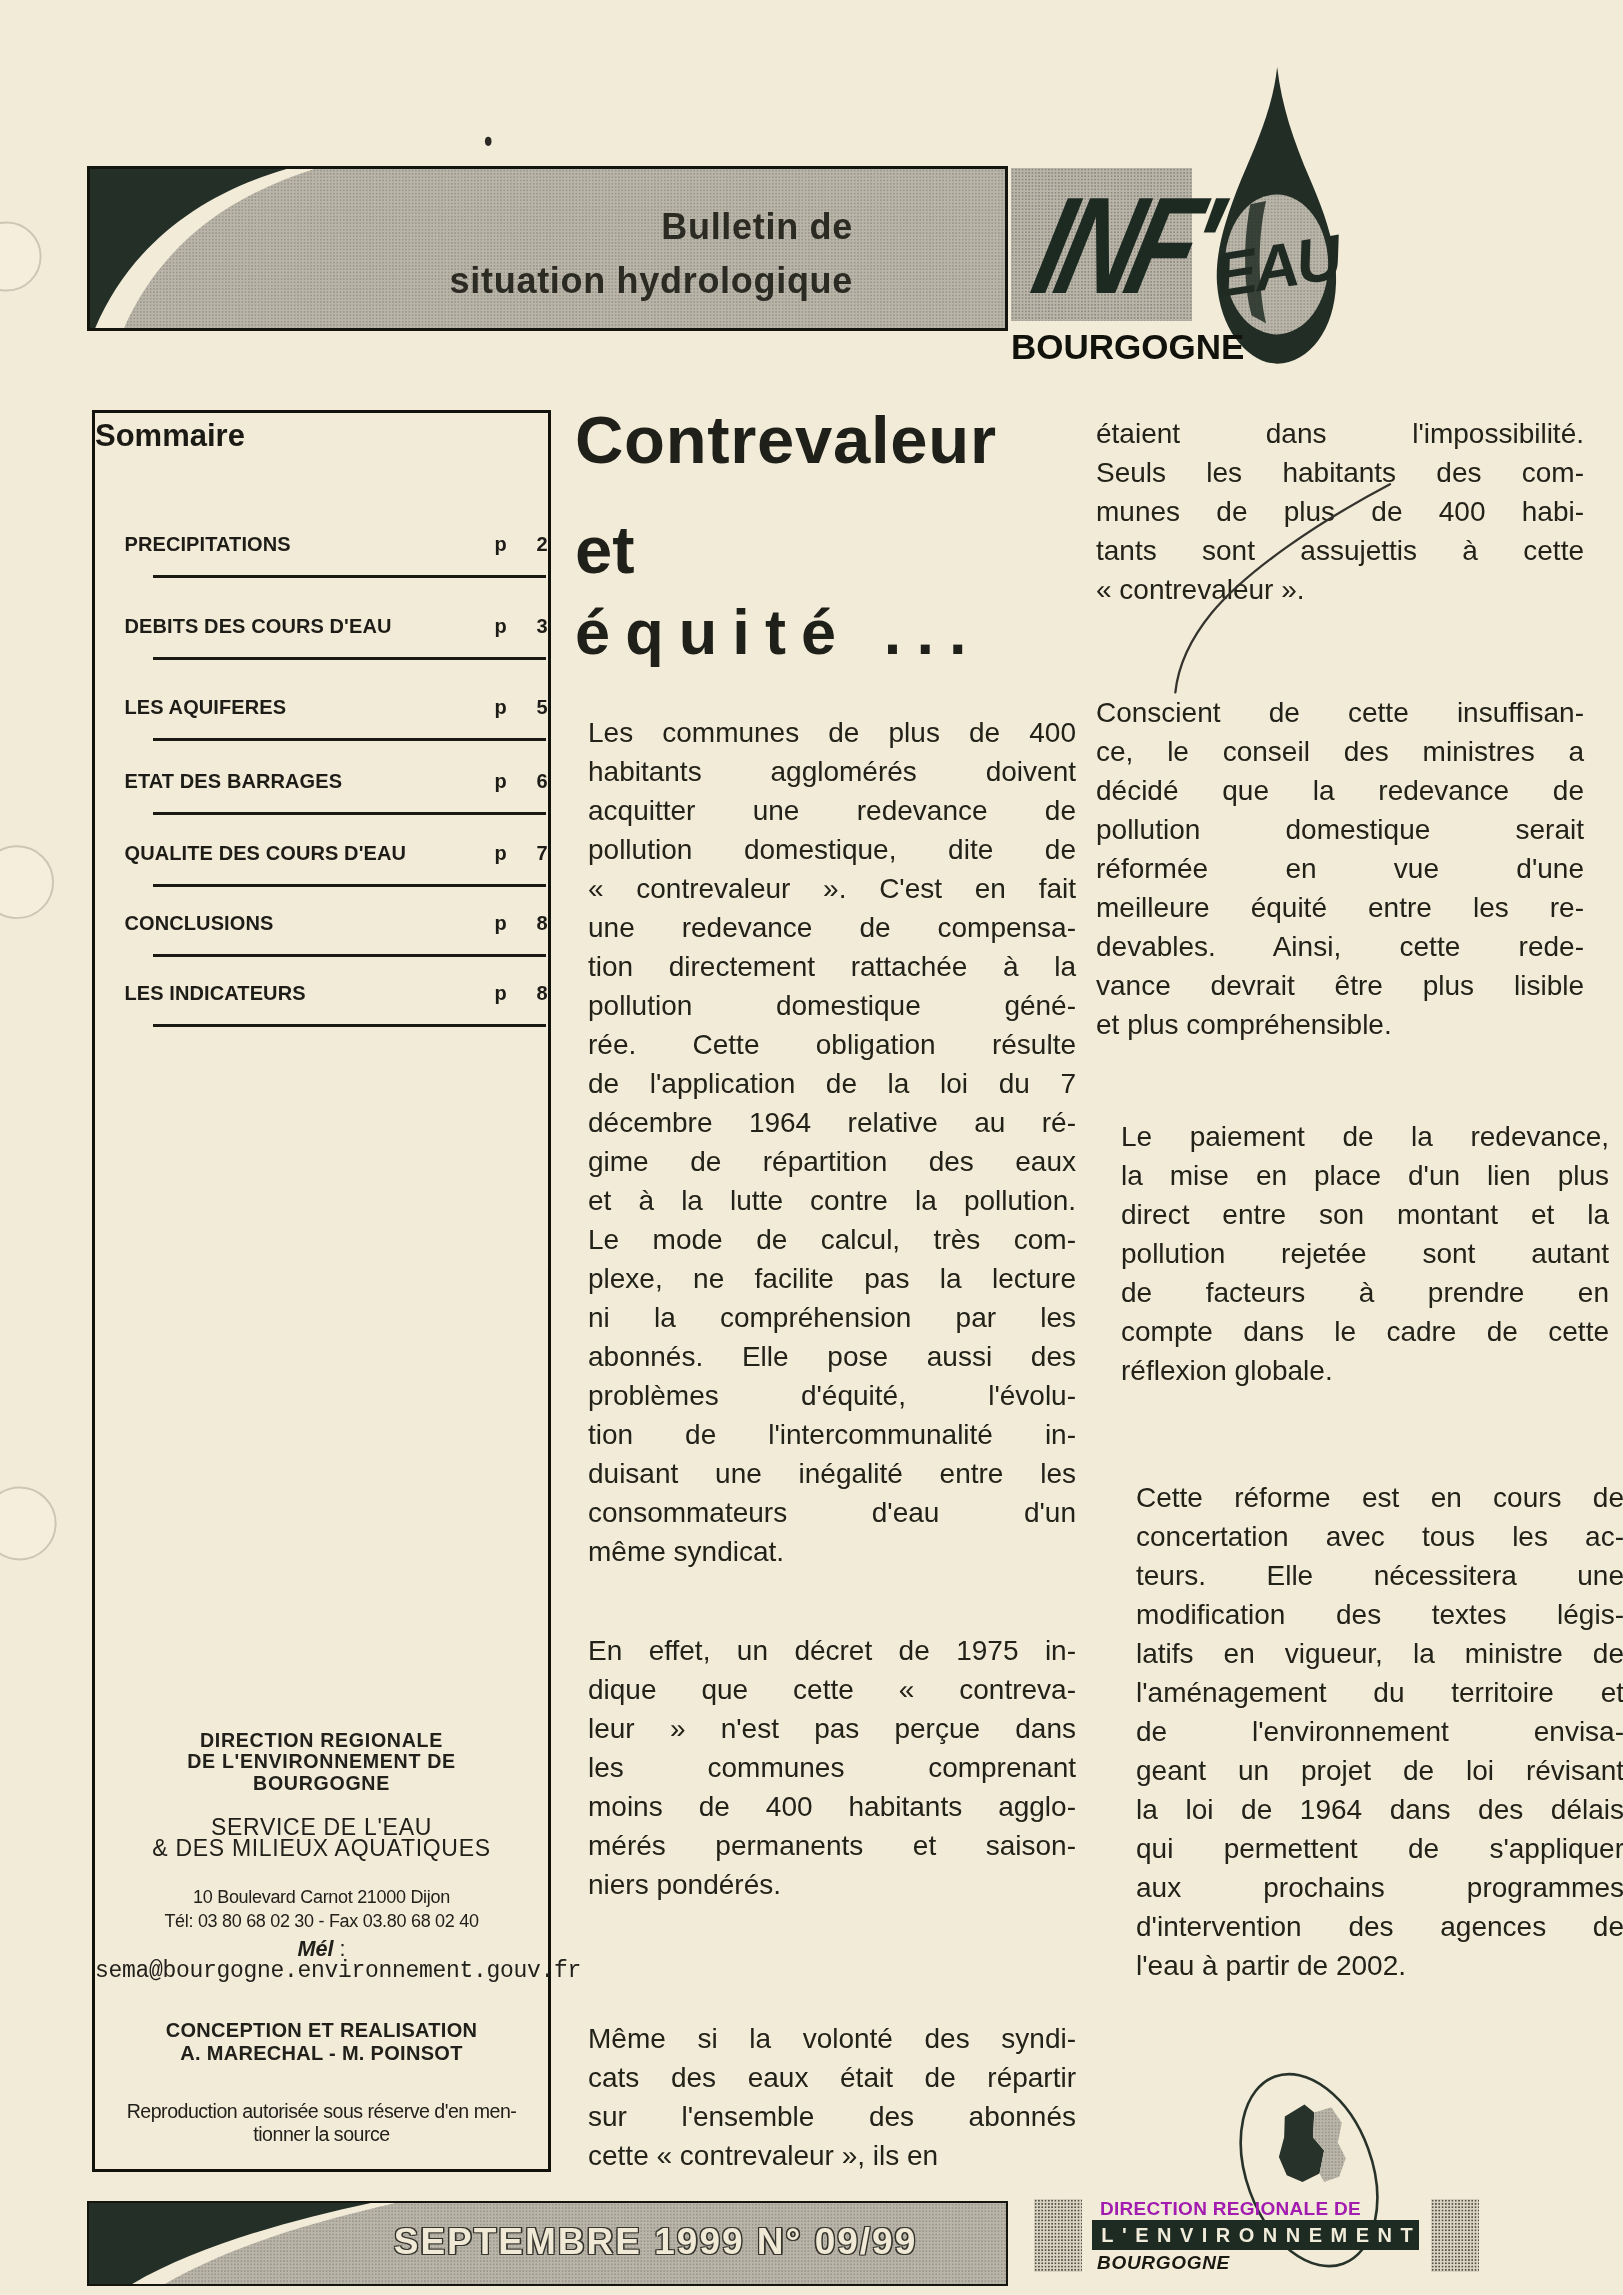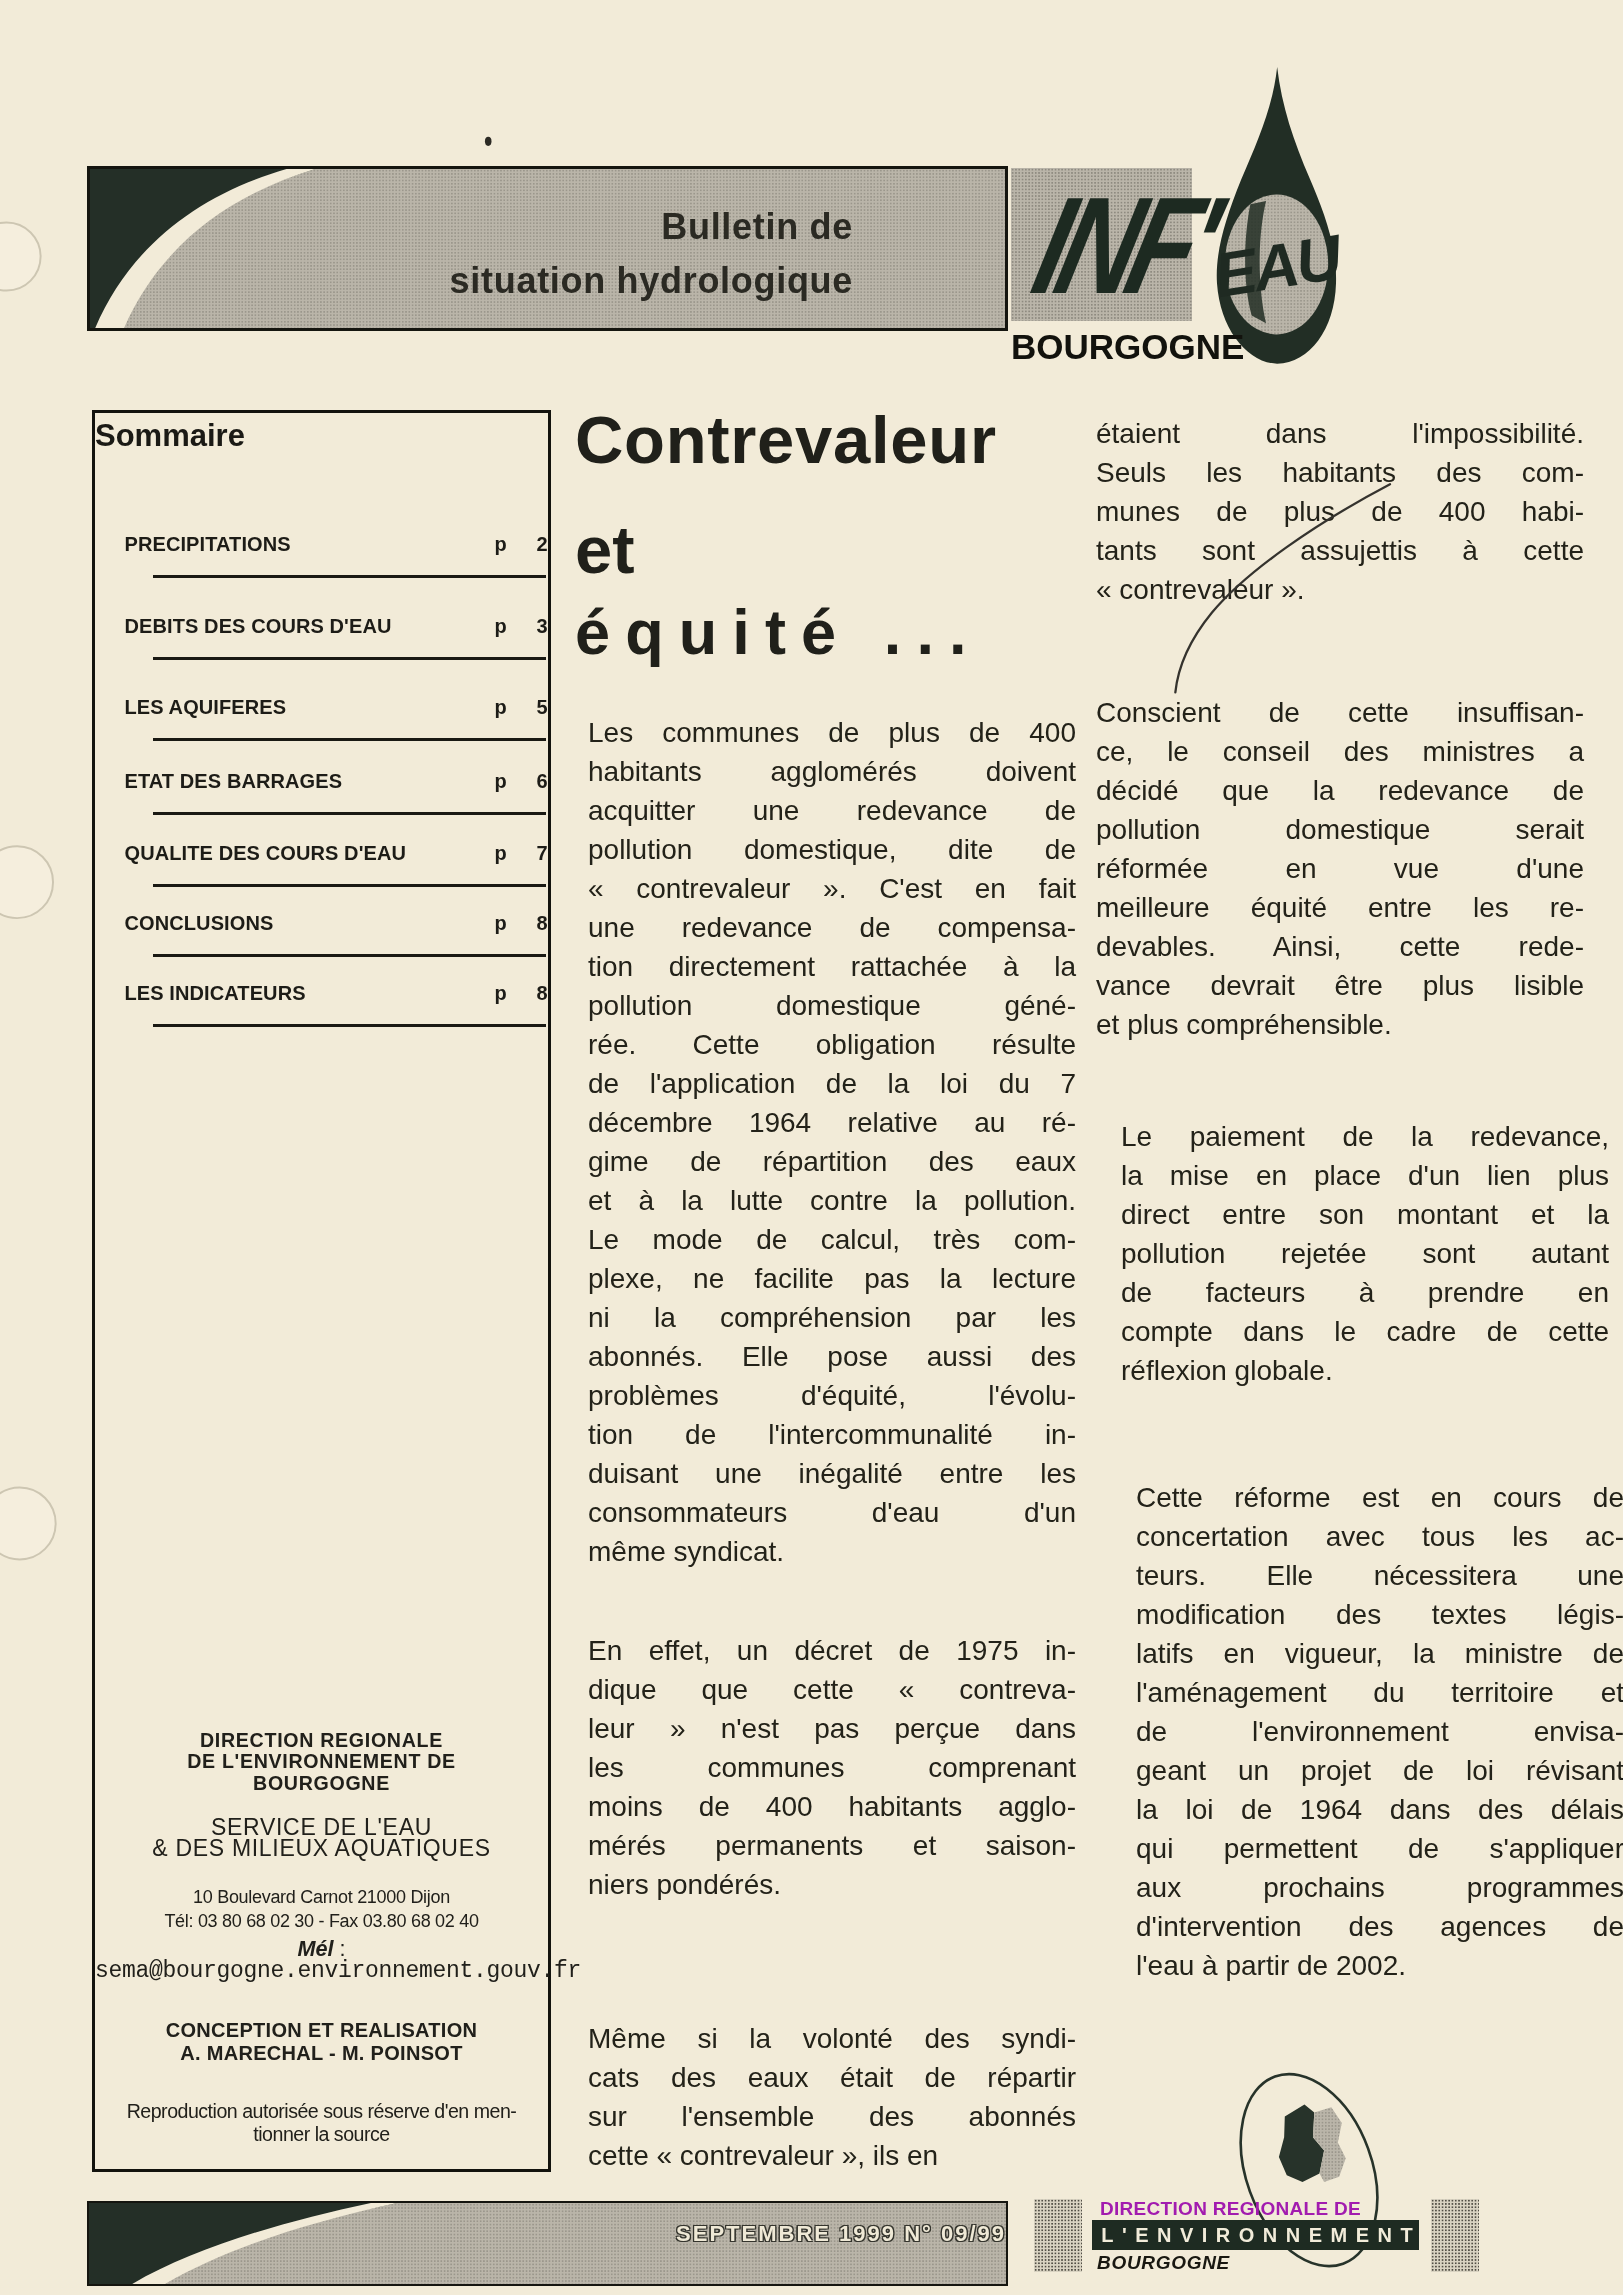--- a/index.html
+++ b/index.html
@@ -44,22 +44,22 @@
   .t2{top:511px;font-size:67px;}
   .t3{top:596px;font-size:63px;letter-spacing:.24em;}
   .col{position:absolute;top:0;width:488px;}
   .col1{left:573px;} .col2{left:1081px;}
   .para{position:absolute;left:15px;width:100%;}
   .pline{font-size:28px;line-height:39px;color:#232219;text-align:justify;text-align-last:justify;}
   .pline.last{text-align-last:left;}
   
   .fbanner{position:absolute;left:87px;top:2201px;width:921px;height:85px;border:2.6px solid #15150f;background:#242f27;}
   .fbanner svg{position:absolute;left:0;top:0;width:100%;height:100%;}
-  .issue{position:absolute;top:17.7px;left:0;width:100%;text-align:right;padding-left:216px;
-         font-size:22px;font-weight:bold;letter-spacing:2px;color:#efe9d6;
+  .issue{position:absolute;top:17.7px;left:0;width:100%;text-align:center;padding-left:216px;
+         font-size:37px;font-weight:bold;letter-spacing:2px;color:#efe9d6;
          text-shadow:1.3px 1.3px 0 #35352e,-1.3px -1.3px 0 #35352e,1.3px -1.3px 0 #35352e,-1.3px 1.3px 0 #35352e;}
   .hatch{position:absolute;width:48px;height:73px;background-color:#d9d3c2;
          background-image:radial-gradient(circle,#514e45 0.8px,transparent 1.2px);background-size:3.3px 3.3px;}
   .diren-l1{position:absolute;left:1100px;top:2198px;font-size:19px;font-weight:bold;color:#a21caf;letter-spacing:0.3px;}
   .diren-bar{position:absolute;left:1092px;top:2220px;width:327px;height:29.5px;background:#1e2b22;}
   .diren-bar span{position:absolute;left:9.2px;top:3.9px;font-size:20px;font-weight:bold;color:#f2ecda;letter-spacing:8.5px;white-space:nowrap;}
   .diren-l3{position:absolute;left:1097px;top:2252px;font-size:19px;font-weight:bold;font-style:italic;color:#191811;letter-spacing:0.7px;}
   .overlay{position:absolute;left:0;top:0;width:1623px;height:2295px;pointer-events:none;}
 </style>
 </head>

